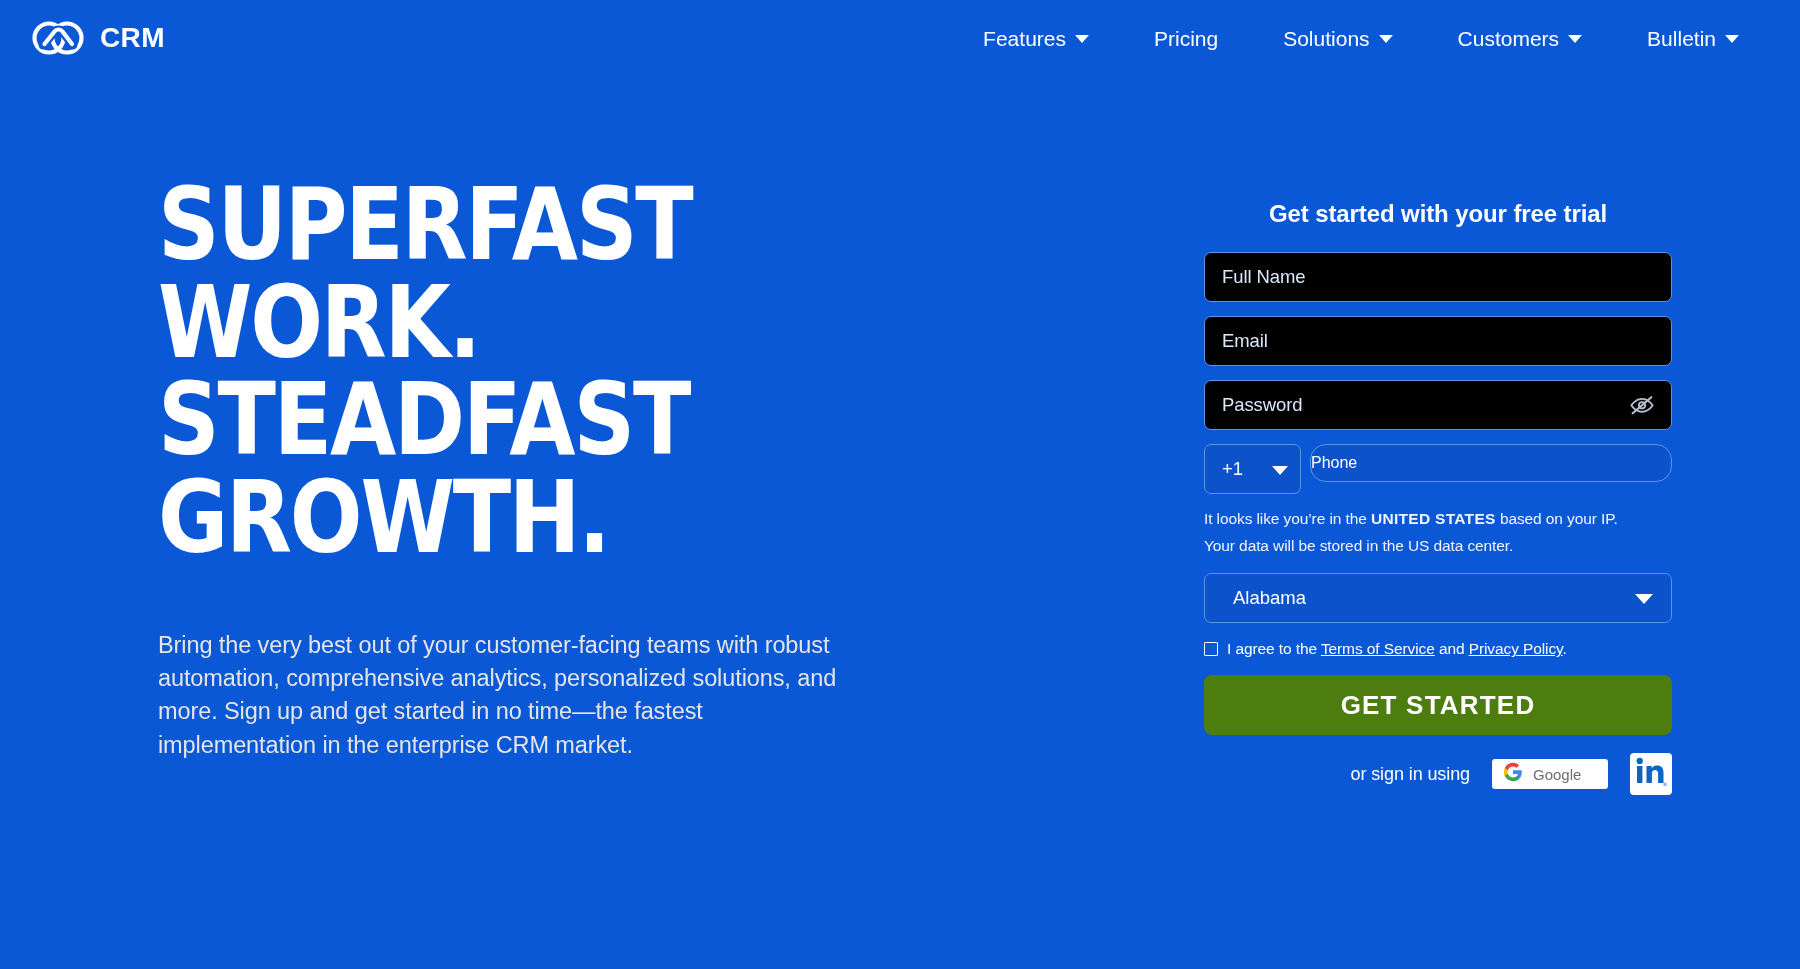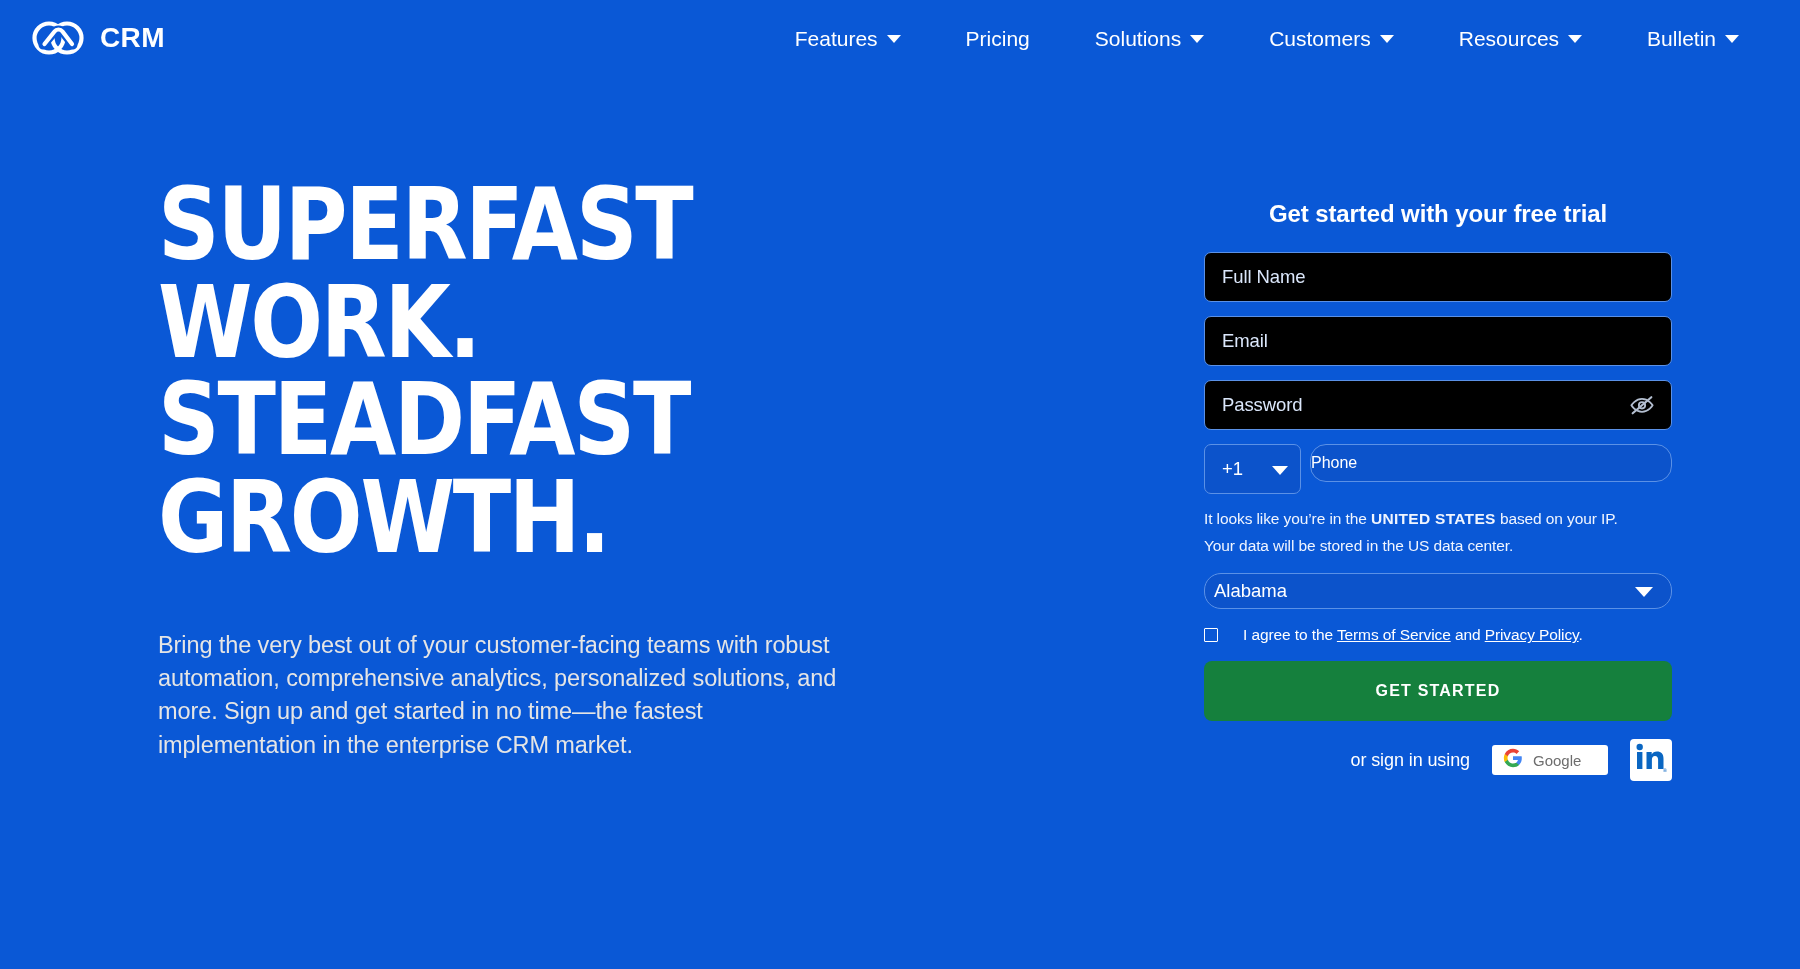--- a/index.html
+++ b/index.html
@@ -183,40 +183,40 @@
     line-height: 1.75;
     color: #f0f5ff;
     margin-bottom: 2px;
     letter-spacing: -0.1px;
   }
   .ip-note b { font-weight: bold; letter-spacing: 0.3px; }
   .ip-note .line2 { display: block; }
 
   .state-select {
     margin-top: 14px;
-    height: 36px;
+    height: 50px;
     border: 1px solid #5b91e6;
-    border-radius: 17px;
+    border-radius: 7px;
     background: #0c53cb;
     display: flex;
     align-items: center;
-    padding: 0 18px 0 9px;
+    padding: 0 18px 0 28px;
     cursor: pointer;
     margin-bottom: 17px;
   }
   .state-val { font-size: 18.5px; color: #ffffff; }
   .state-select .caret {
     margin-left: auto;
     border-left-width: 9px; border-right-width: 9px; border-top-width: 10px;
   }
 
   .terms {
     display: flex;
     align-items: center;
-    gap: 25px;
+    gap: 9px;
     font-size: 15.5px;
     color: #ffffff;
     margin-bottom: 17px;
     letter-spacing: -0.1px;
   }
   .checkbox {
     width: 14px; height: 14px;
     border: 1.6px solid #ffffff;
     border-radius: 1px;
     flex: none;
@@ -225,25 +225,25 @@
   }
   .terms a {
     color: #ffffff;
     text-decoration: underline;
     cursor: pointer;
   }
 
   .cta {
     width: 100%;
     height: 60px;
-    background: #15803d;
+    background: #4d7c0f;
     border: none;
     border-radius: 8px;
     color: #ffffff;
-    font-size: 16px;
+    font-size: 26px;
     font-weight: bold;
     letter-spacing: 1.2px;
     font-family: "Liberation Sans", sans-serif;
     cursor: pointer;
     display: flex;
     align-items: center;
     justify-content: center;
   }
 
   .social-row {
@@ -312,24 +312,20 @@
     <div class="nav-item">
       <span>Solutions</span>
       <span class="caret"></span>
     </div>
 
     <div class="nav-item">
       <span>Customers</span>
       <span class="caret"></span>
     </div>
 
-    <div class="nav-item">
-      <span>Resources</span>
-      <span class="caret"></span>
-    </div>
 
     <div class="nav-item">
       <span>Bulletin</span>
       <span class="caret"></span>
     </div>
 
   </nav>
 </header>
 
 <section class="hero">

